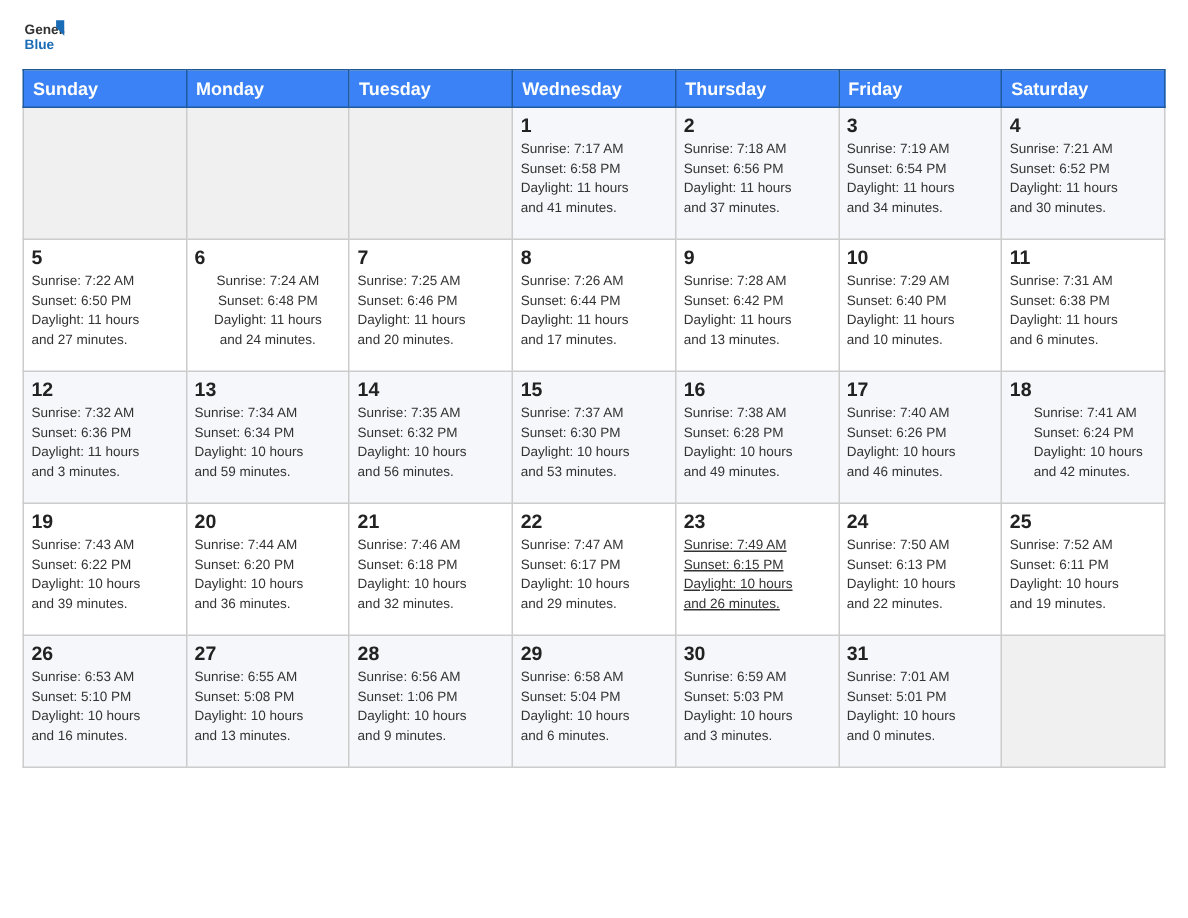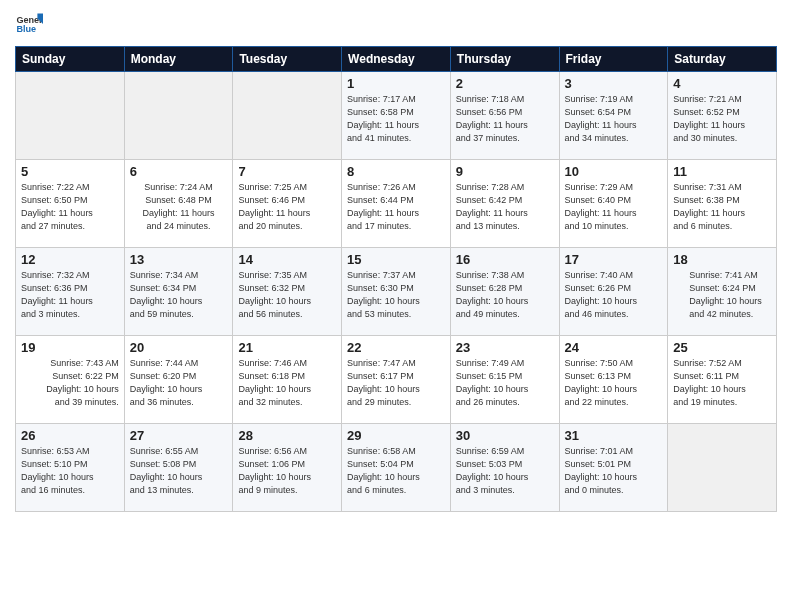--- a/index.html
+++ b/index.html
@@ -37,21 +37,21 @@
     .location {
       font-size: 15px;
       color: #555;
     }
     .calendar {
       width: 100%;
       border-collapse: collapse;
       border: 1px solid #ccc;
     }
     .calendar th {
-      background-color: #0f172a;
+      background-color: #3b82f6;
       color: white;
       font-size: 12px;
       font-weight: bold;
       padding: 5px 6px;
       text-align: left;
       border: 1px solid #1f5a9c;
     }
     .calendar td {
       vertical-align: top;
       padding: 4px 5px;
@@ -251,21 +251,21 @@
           <span class="day-num">18</span>
           <div class="day-info" style="white-space: pre-line; margin-left: 16px;">Sunrise: 7:41 AM
 Sunset: 6:24 PM
 Daylight: 10 hours
 and 42 minutes.</div>
         </td>
       </tr>
       <tr>
         <td>
           <span class="day-num">19</span>
-          <div class="day-info" style="white-space: pre-line; text-align: right;">Sunrise: 7:43 AM
+          <div class="day-info" style="white-space: pre-line;">Sunrise: 7:43 AM
 Sunset: 6:22 PM
 Daylight: 10 hours
 and 39 minutes.</div>
         </td>
         <td>
           <span class="day-num">20</span>
           <div class="day-info" style="white-space: pre-line;">Sunrise: 7:44 AM
 Sunset: 6:20 PM
 Daylight: 10 hours
 and 36 minutes.</div>
@@ -279,21 +279,21 @@
         </td>
         <td>
           <span class="day-num">22</span>
           <div class="day-info" style="white-space: pre-line;">Sunrise: 7:47 AM
 Sunset: 6:17 PM
 Daylight: 10 hours
 and 29 minutes.</div>
         </td>
         <td>
           <span class="day-num">23</span>
-          <div class="day-info" style="white-space: pre-line;">Sunrise: 7:49 AM
+          <div class="day-info" style="white-space: pre-line; text-decoration: underline;">Sunrise: 7:49 AM
 Sunset: 6:15 PM
 Daylight: 10 hours
 and 26 minutes.</div>
         </td>
         <td>
           <span class="day-num">24</span>
           <div class="day-info" style="white-space: pre-line;">Sunrise: 7:50 AM
 Sunset: 6:13 PM
 Daylight: 10 hours
 and 22 minutes.</div>

